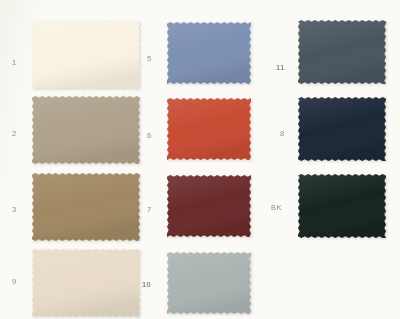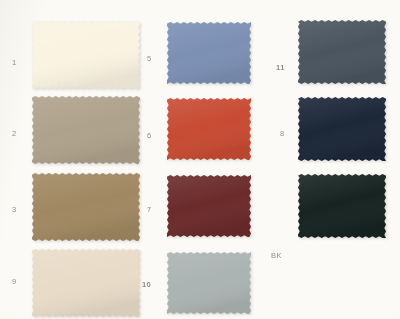--- a/index.html
+++ b/index.html
@@ -190,21 +190,21 @@
             <linearGradient id="wv9" x1="0" y1="0" x2="0.35" y2="1">
               <stop offset="0%" stop-color="#ffffff" stop-opacity="0.10"></stop>
               <stop offset="55%" stop-color="#ffffff" stop-opacity="0.00"></stop>
               <stop offset="100%" stop-color="#000000" stop-opacity="0.07"></stop>
             </linearGradient>
           </defs>
           <polygon points="0.00,1.70 3.38,0.00 6.77,1.70 10.15,0.00 13.54,1.70 16.92,0.00 20.31,1.70 23.69,0.00 27.08,1.70 30.46,0.00 33.85,1.70 37.23,0.00 40.62,1.70 44.00,0.00 47.38,1.70 50.77,0.00 54.15,1.70 57.54,0.00 60.92,1.70 64.31,0.00 67.69,1.70 71.08,0.00 74.46,1.70 77.85,0.00 81.23,1.70 84.62,0.00 88.00,1.70 88.00,3.37 86.30,6.74 88.00,10.11 86.30,13.47 88.00,16.84 86.30,20.21 88.00,23.58 86.30,26.95 88.00,30.32 86.30,33.68 88.00,37.05 86.30,40.42 88.00,43.79 86.30,47.16 88.00,50.53 86.30,53.89 88.00,57.26 86.30,60.63 88.00,64.00 84.62,64.00 81.23,62.30 77.85,64.00 74.46,62.30 71.08,64.00 67.69,62.30 64.31,64.00 60.92,62.30 57.54,64.00 54.15,62.30 50.77,64.00 47.38,62.30 44.00,64.00 40.62,62.30 37.23,64.00 33.85,62.30 30.46,64.00 27.08,62.30 23.69,64.00 20.31,62.30 16.92,64.00 13.54,62.30 10.15,64.00 6.77,62.30 3.38,64.00 0.00,62.30 0.00,60.63 1.70,57.26 0.00,53.89 1.70,50.53 0.00,47.16 1.70,43.79 0.00,40.42 1.70,37.05 0.00,33.68 1.70,30.32 0.00,26.95 1.70,23.58 0.00,20.21 1.70,16.84 0.00,13.47 1.70,10.11 0.00,6.74 1.70,3.37" fill="#1c2738"></polygon>
           <polygon points="0.00,1.70 3.38,0.00 6.77,1.70 10.15,0.00 13.54,1.70 16.92,0.00 20.31,1.70 23.69,0.00 27.08,1.70 30.46,0.00 33.85,1.70 37.23,0.00 40.62,1.70 44.00,0.00 47.38,1.70 50.77,0.00 54.15,1.70 57.54,0.00 60.92,1.70 64.31,0.00 67.69,1.70 71.08,0.00 74.46,1.70 77.85,0.00 81.23,1.70 84.62,0.00 88.00,1.70 88.00,3.37 86.30,6.74 88.00,10.11 86.30,13.47 88.00,16.84 86.30,20.21 88.00,23.58 86.30,26.95 88.00,30.32 86.30,33.68 88.00,37.05 86.30,40.42 88.00,43.79 86.30,47.16 88.00,50.53 86.30,53.89 88.00,57.26 86.30,60.63 88.00,64.00 84.62,64.00 81.23,62.30 77.85,64.00 74.46,62.30 71.08,64.00 67.69,62.30 64.31,64.00 60.92,62.30 57.54,64.00 54.15,62.30 50.77,64.00 47.38,62.30 44.00,64.00 40.62,62.30 37.23,64.00 33.85,62.30 30.46,64.00 27.08,62.30 23.69,64.00 20.31,62.30 16.92,64.00 13.54,62.30 10.15,64.00 6.77,62.30 3.38,64.00 0.00,62.30 0.00,60.63 1.70,57.26 0.00,53.89 1.70,50.53 0.00,47.16 1.70,43.79 0.00,40.42 1.70,37.05 0.00,33.68 1.70,30.32 0.00,26.95 1.70,23.58 0.00,20.21 1.70,16.84 0.00,13.47 1.70,10.11 0.00,6.74 1.70,3.37" fill="url(#wv9)"></polygon>
         </svg>
       </div>
-      <div class="swatch-label" style="left: 271px; top: 207px; color: rgb(141, 141, 141); margin-top: 48px;">BK</div>
+      <div class="swatch-label" style="left: 271px; top: 207px; color: rgb(141, 141, 141);">BK</div>
       <div class="swatch-chip" style="left: 298px; top: 174px; width: 88px; height: 64px;">
         <svg class="pink-svg" viewBox="0 0 88 64" preserveAspectRatio="none">
           <defs>
             <linearGradient id="wv10" x1="0" y1="0" x2="0.35" y2="1">
               <stop offset="0%" stop-color="#ffffff" stop-opacity="0.10"></stop>
               <stop offset="55%" stop-color="#ffffff" stop-opacity="0.00"></stop>
               <stop offset="100%" stop-color="#000000" stop-opacity="0.07"></stop>
             </linearGradient>
           </defs>
           <polygon points="0.00,1.70 3.38,0.00 6.77,1.70 10.15,0.00 13.54,1.70 16.92,0.00 20.31,1.70 23.69,0.00 27.08,1.70 30.46,0.00 33.85,1.70 37.23,0.00 40.62,1.70 44.00,0.00 47.38,1.70 50.77,0.00 54.15,1.70 57.54,0.00 60.92,1.70 64.31,0.00 67.69,1.70 71.08,0.00 74.46,1.70 77.85,0.00 81.23,1.70 84.62,0.00 88.00,1.70 88.00,3.37 86.30,6.74 88.00,10.11 86.30,13.47 88.00,16.84 86.30,20.21 88.00,23.58 86.30,26.95 88.00,30.32 86.30,33.68 88.00,37.05 86.30,40.42 88.00,43.79 86.30,47.16 88.00,50.53 86.30,53.89 88.00,57.26 86.30,60.63 88.00,64.00 84.62,64.00 81.23,62.30 77.85,64.00 74.46,62.30 71.08,64.00 67.69,62.30 64.31,64.00 60.92,62.30 57.54,64.00 54.15,62.30 50.77,64.00 47.38,62.30 44.00,64.00 40.62,62.30 37.23,64.00 33.85,62.30 30.46,64.00 27.08,62.30 23.69,64.00 20.31,62.30 16.92,64.00 13.54,62.30 10.15,64.00 6.77,62.30 3.38,64.00 0.00,62.30 0.00,60.63 1.70,57.26 0.00,53.89 1.70,50.53 0.00,47.16 1.70,43.79 0.00,40.42 1.70,37.05 0.00,33.68 1.70,30.32 0.00,26.95 1.70,23.58 0.00,20.21 1.70,16.84 0.00,13.47 1.70,10.11 0.00,6.74 1.70,3.37" fill="#172421"></polygon>

